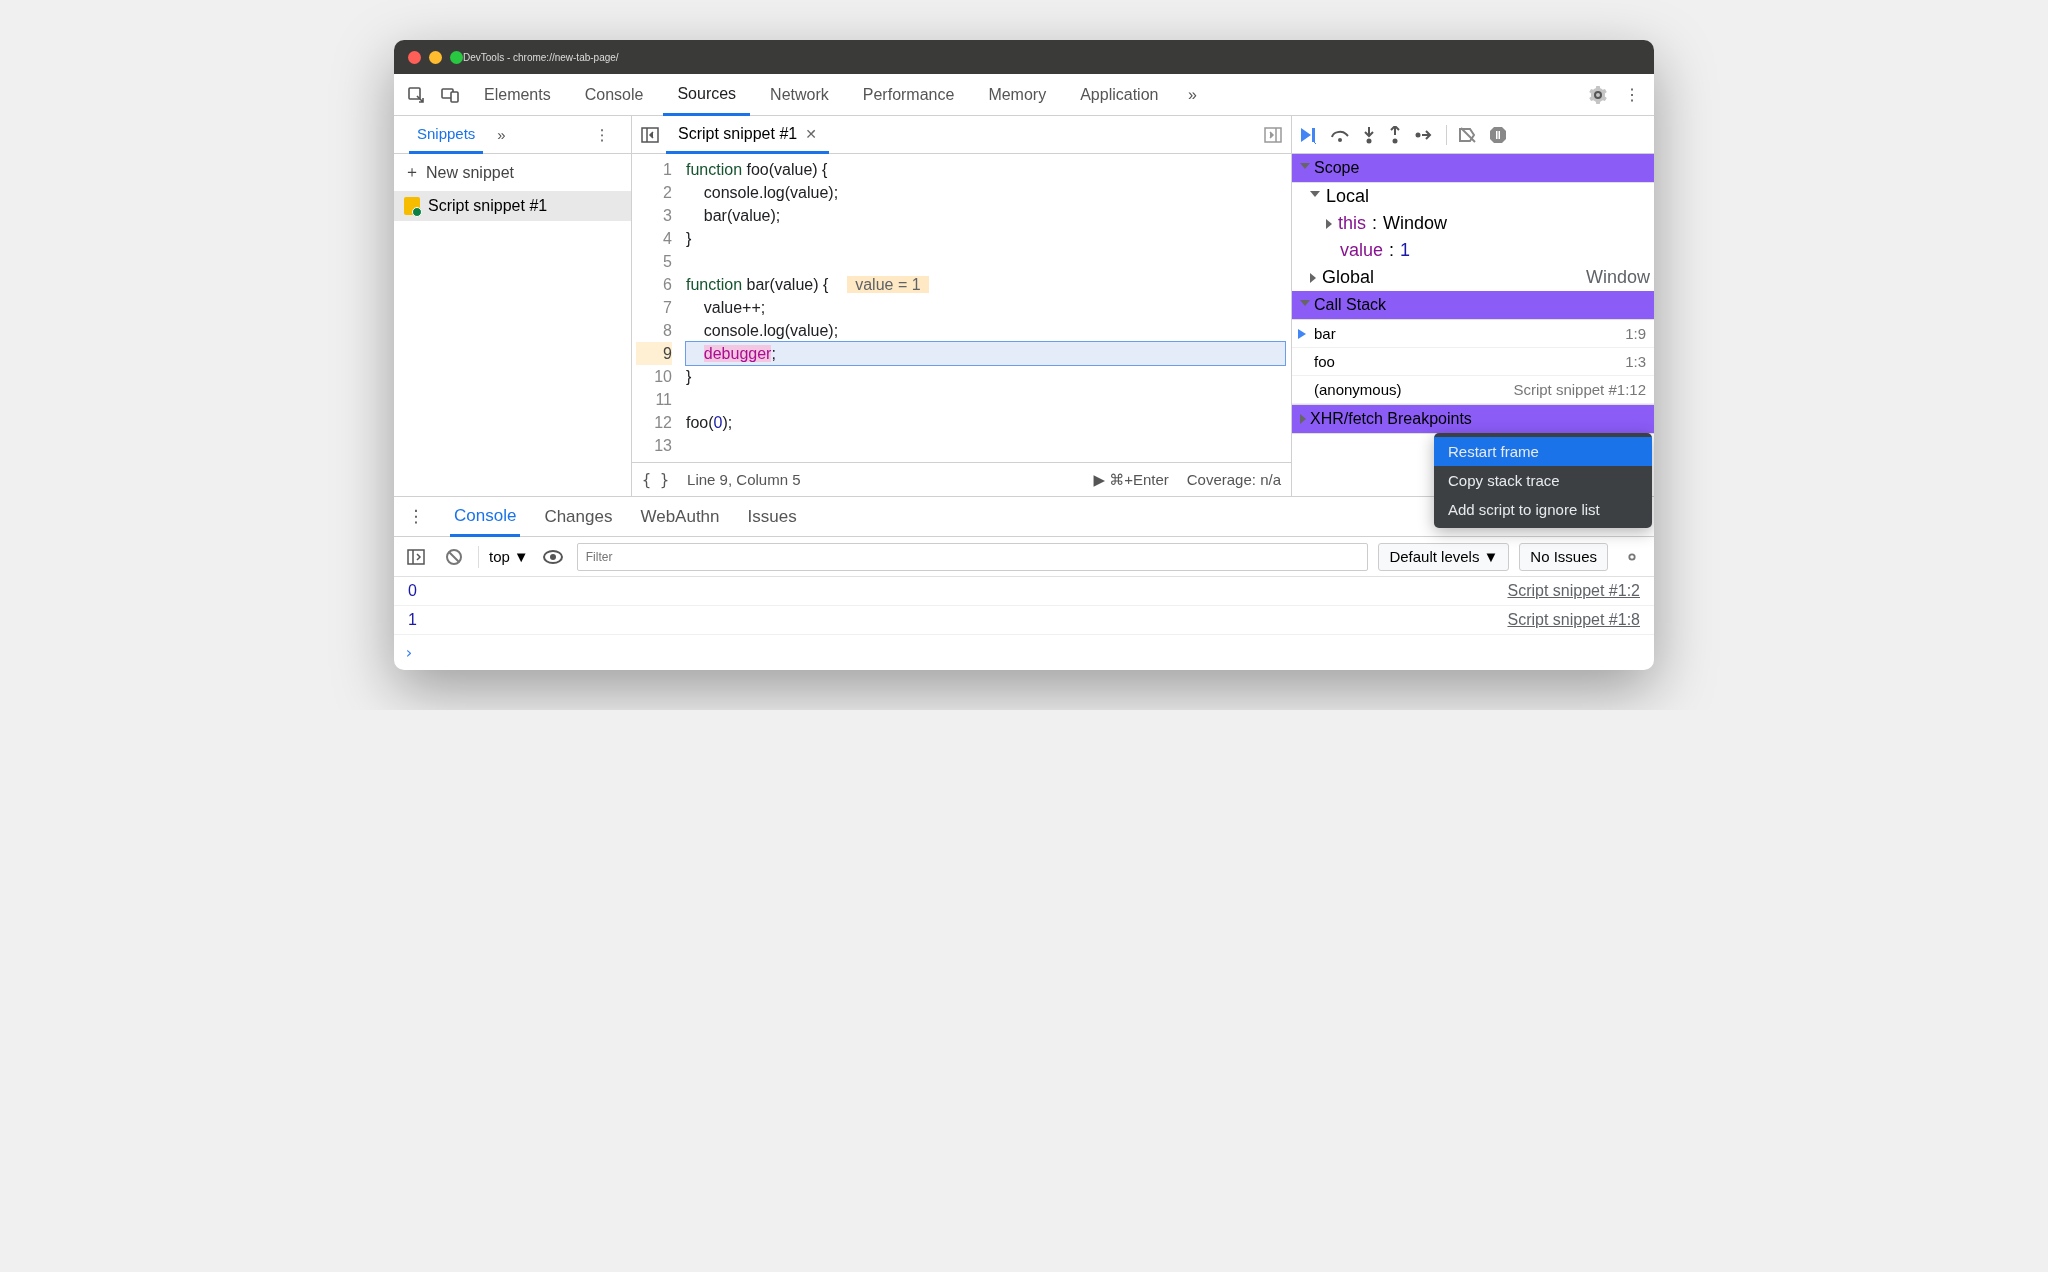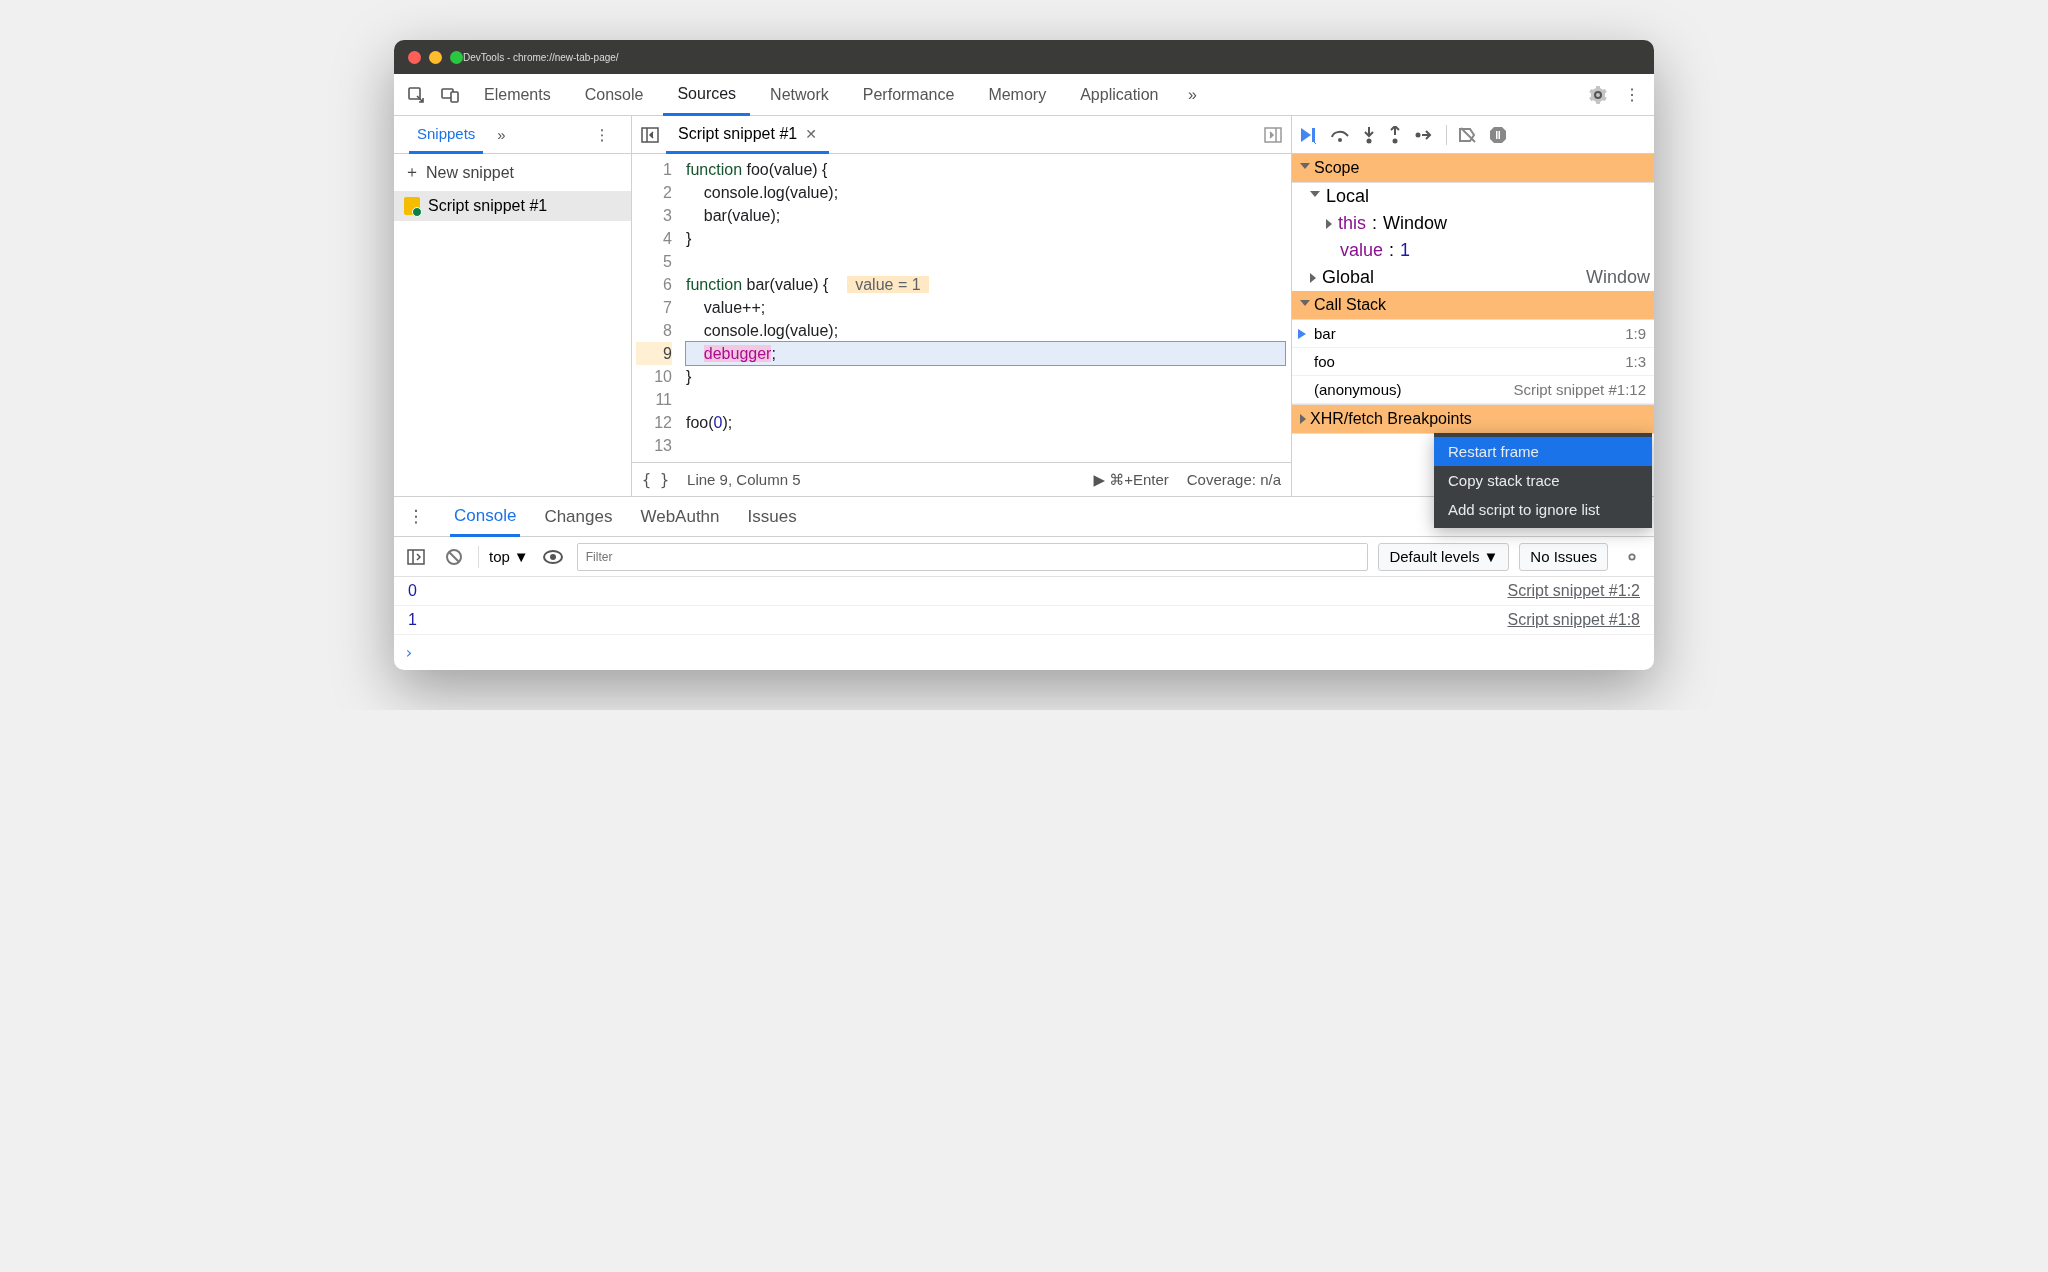--- a/index.html
+++ b/index.html
@@ -45,34 +45,34 @@
 .num { color: #1a1aa6; }
 .hint { background: #ffe9c4; padding: 0 8px; margin-left: 10px; color: #5f6368; }
 .dbg { background: #f3c6e2; color: #aa0d91; }
 
 .status-bar { height: 34px; border-top: 1px solid #d0d0d0; display: flex; align-items: center; padding: 0 10px; gap: 18px; font-size: 15px; color: #555; }
 
 .debug-pane { width: 362px; display: flex; flex-direction: column; }
 .debug-toolbar { height: 38px; border-bottom: 1px solid #d0d0d0; display: flex; align-items: center; padding: 0 6px; gap: 12px; }
 .debug-toolbar .dbtn { cursor: pointer; display: flex; align-items: center; }
 .debug-toolbar .sep { width: 1px; height: 20px; background: #d0d0d0; }
-.section-header { padding: 5px 8px; font-size: 16px; border-bottom: 1px solid #e0e0e0; display: flex; align-items: center; gap: 4px; background: #fdba74; cursor: pointer; }
+.section-header { padding: 5px 8px; font-size: 16px; border-bottom: 1px solid #e0e0e0; display: flex; align-items: center; gap: 4px; background: #8b5cf6; cursor: pointer; }
 .section-body { font-family: 'Menlo', monospace; font-size: 18px; }
 .scope-row { padding: 3px 4px 3px 18px; display: flex; align-items: center; gap: 6px; }
 .tri { display: inline-block; width: 0; height: 0; border-left: 6px solid #666; border-top: 5px solid transparent; border-bottom: 5px solid transparent; }
 .tri.down { border-left: 5px solid transparent; border-right: 5px solid transparent; border-top: 6px solid #666; }
 .purple { color: #881391; }
 .blue { color: #1a1aa6; }
 .gray { color: #5f6368; }
 .stack-row { padding: 5px 8px 5px 22px; display: flex; align-items: center; font-size: 15px; border-bottom: 1px solid #f0f0f0; }
 .stack-row.active::before { content: ''; position: absolute; left: 6px; width: 0; height: 0; border-left: 8px solid #4285f4; border-top: 5px solid transparent; border-bottom: 5px solid transparent; }
 .stack-row { position: relative; }
 .stack-loc { margin-left: auto; color: #777; }
 
-.ctx-menu { position: absolute; left: 1040px; top: 393px; background: #3c4043; border-radius: 0; padding: 4px 0; box-shadow: 0 4px 16px rgba(0,0,0,0.3); z-index: 100; min-width: 218px; }
+.ctx-menu { position: absolute; left: 1040px; top: 393px; background: #3c4043; border-radius: 5px; padding: 4px 0; box-shadow: 0 4px 16px rgba(0,0,0,0.3); z-index: 100; min-width: 218px; }
 .ctx-item { padding: 6px 14px; color: #e8eaed; font-size: 15px; cursor: pointer; }
 .ctx-item.sel { background: #1a73e8; }
 
 .drawer { border-top: 1px solid #d0d0d0; }
 .drawer-tabs { height: 40px; display: flex; align-items: center; padding: 0 8px; gap: 20px; font-size: 17px; border-bottom: 1px solid #d0d0d0; }
 .drawer-tabs .dtab { height: 40px; display: flex; align-items: center; cursor: pointer; color: #555; padding: 0 4px; }
 .drawer-tabs .dtab.active { color: #1a73e8; border-bottom: 3px solid #1a73e8; margin-bottom: -1px; }
 .console-toolbar { height: 40px; display: flex; align-items: center; padding: 0 8px; gap: 10px; border-bottom: 1px solid #e0e0e0; font-size: 15px; }
 .filter-input { flex: 1; height: 28px; border: 1px solid #ccc; border-radius: 2px; padding: 0 8px; font-size: 12px; color: #888; }
 .levels-btn, .issues-btn { height: 28px; padding: 0 10px; border: 1px solid #ccc; border-radius: 3px; font-size: 15px; display: flex; align-items: center; gap: 4px; cursor: pointer; background: #f8f9fa; }

